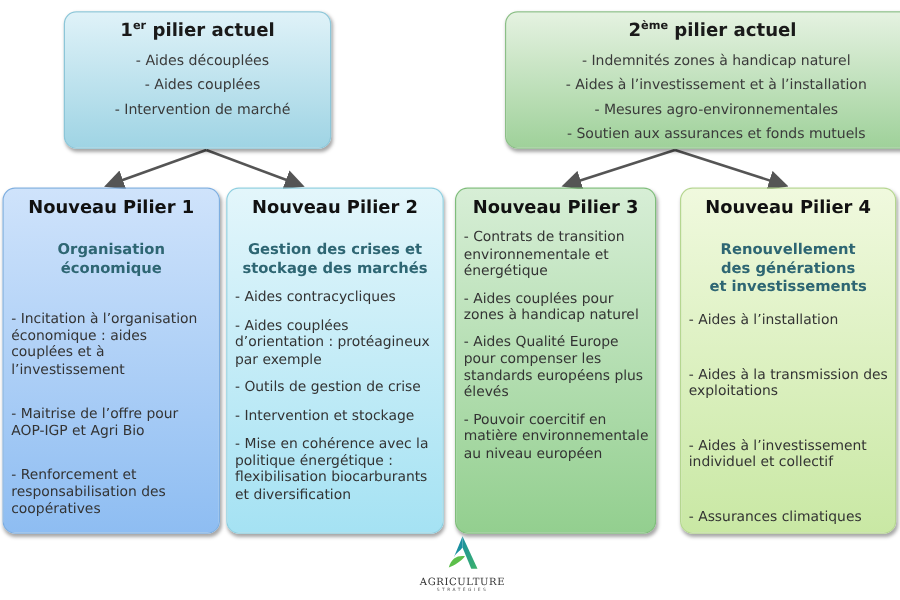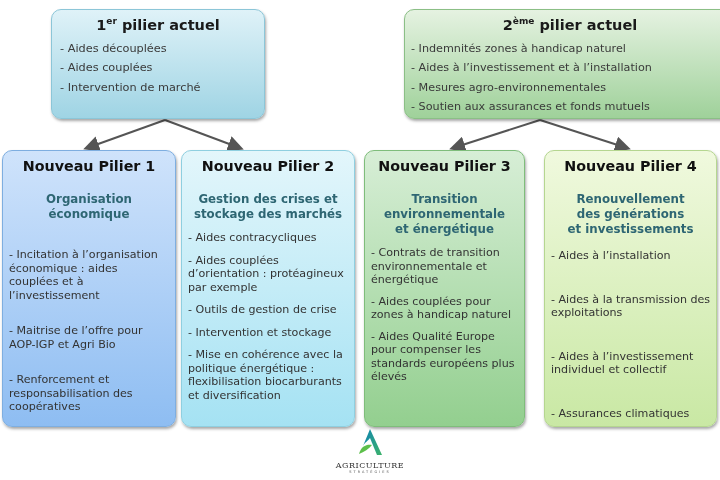--- a/index.html
+++ b/index.html
@@ -22,21 +22,21 @@
   .top2 {
     left:404px; top:9px; width:332px; height:110px;
     background:linear-gradient(#e5f2e1, #9fd19a);
     border:1px solid #8bbf86;
   }
   .top-title {
     text-align:center; font-weight:bold; font-size:14.5px; color:#1a1a1a;
     margin-top:6px; margin-bottom:6px;
   }
   .top-title sup { font-size:9px; }
-  .top-item { font-size:11.3px; line-height:19.5px; color:#3a3a3a; padding-left:8px; white-space:nowrap; }
+  .top-item { font-size:11.3px; line-height:19.5px; color:#3a3a3a; padding-left:8px; white-space:nowrap;text-align:center; }
   .top2 .top-item { line-height:19.5px; padding-left:6px; font-size:11.2px; }
 
   .p1 { left:2px; top:150px; width:174px; height:277px;
         background:linear-gradient(#cfe3fb, #8ebdf2); border:1px solid #7eaee0; }
   .p2 { left:181px; top:150px; width:174px; height:277px;
         background:linear-gradient(#e3f6fb, #a5e2f3); border:1px solid #8fcfe0; }
   .p3 { left:364px; top:150px; width:161px; height:277px;
         background:linear-gradient(#d7eed6, #93cf8f); border:1px solid #7fbd7b; }
   .p4 { left:544px; top:150px; width:173px; height:277px;
         background:linear-gradient(#f0f9de, #c9e8a4); border:1px solid #b5d690; }
@@ -111,29 +111,25 @@
     <div class="p-item">- Aides contracycliques</div>
     <div class="p-item">- Aides couplées d’orientation : protéagineux par exemple</div>
     <div class="p-item">- Outils de gestion de crise</div>
     <div class="p-item">- Intervention et stockage</div>
     <div class="p-item">- Mise en cohérence avec la politique énergétique : flexibilisation biocarburants et diversification</div>
   </div>
 </div>
 
 <div class="box p3">
   <div class="p-title">Nouveau Pilier 3</div>
-  <div class="p-sub">
-    <div>Transition</div>
-    <div>environnementale</div>
-    <div>et énergétique</div>
-  </div>
   <div class="p-items">
     <div class="p-item">- Contrats de transition environnementale et énergétique</div>
     <div class="p-item">- Aides couplées pour zones à handicap naturel</div>
     <div class="p-item">- Aides Qualité Europe pour compenser les standards européens plus élevés</div>
+    <div class="p-item">- Pouvoir coercitif en matière environnementale au niveau européen</div>
   </div>
 </div>
 
 <div class="box p4">
   <div class="p-title">Nouveau Pilier 4</div>
   <div class="p-sub">
     <div>Renouvellement</div>
     <div>des générations</div>
     <div>et investissements</div>
   </div>

